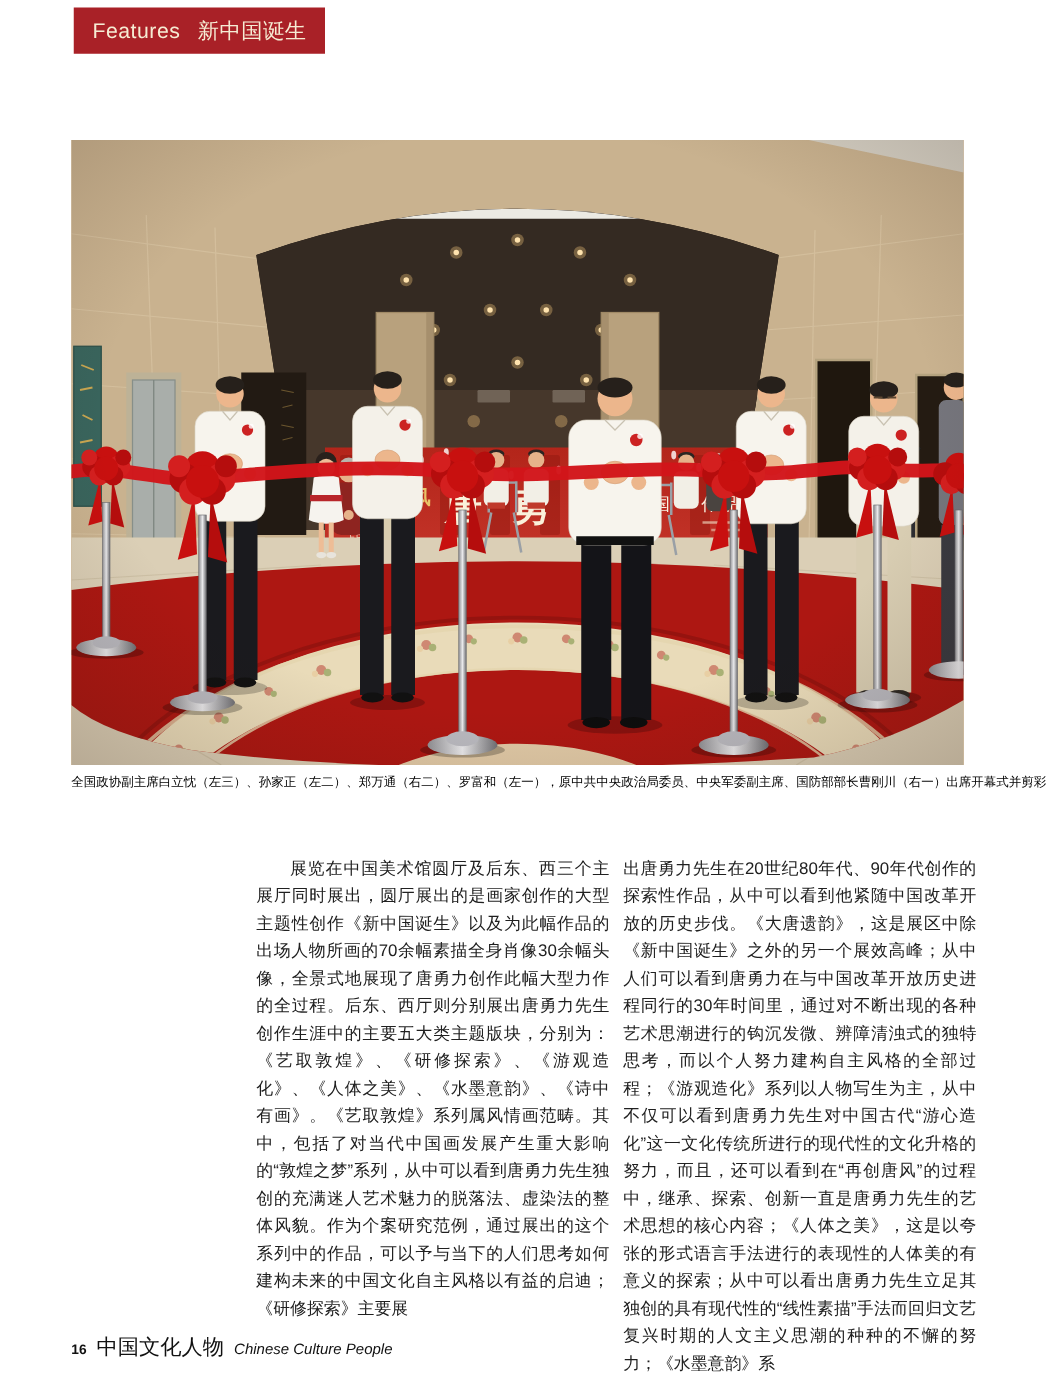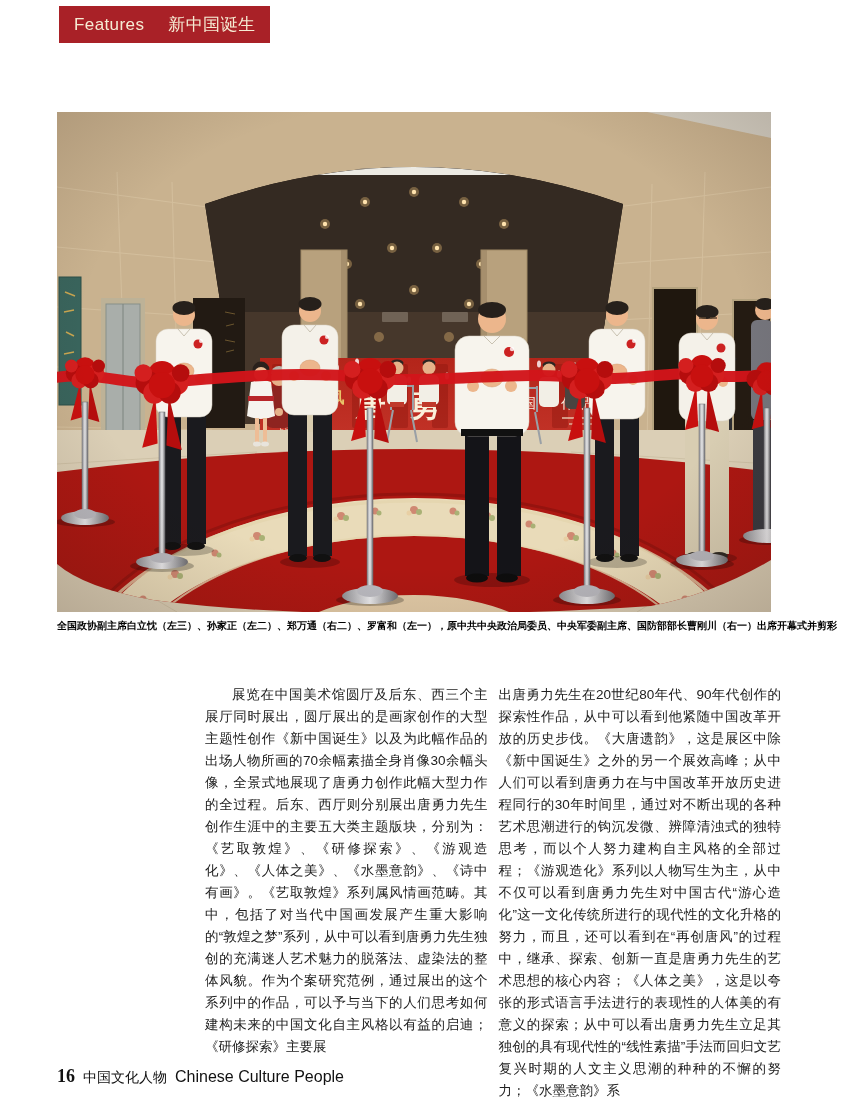--- a/index.html
+++ b/index.html
@@ -1,43 +1,43 @@
 <!DOCTYPE html>
 <html><head>
 <meta charset="utf-8">
 <style>
   html,body{margin:0;padding:0;background:#ffffff;}
   .page{position:relative;width:846px;height:1102px;background:#fff;overflow:hidden;
         font-family:"Liberation Sans","DejaVu Sans",sans-serif;}
 
   
   .badge{position:absolute;left:59px;top:6px;height:37px;padding:0 15px;
-         background:#a92127;color:#f6ecd4;display:inline-flex;align-items:center;gap:24px;
+         background:#a92127;color:#f6ecd4;display:inline-flex;align-items:center;gap:14px;
          font-size:17px;letter-spacing:.4px;}
 
   
   .photo{position:absolute;left:57px;top:112px;width:714px;height:500px;margin:0;
          background:#c9b28f;overflow:hidden;}
   .photo svg{display:block;}
 
   
-  .caption{position:absolute;left:57px;top:619px;width:732px;font-size:10px;font-weight:bold;
+  .caption{position:absolute;left:57px;top:619px;width:732px;font-size:10px;font-weight:normal;
            color:#000;white-space:nowrap;letter-spacing:0;}
 
   
   .article{position:absolute;left:205px;top:684px;width:576px;display:flex;gap:11px;}
   .col{width:283px;font-size:13.5px;line-height:22px;color:#202020;text-align:justify;}
   .col p{margin:0;}
   .col p.indent{text-indent:2em;}
 
   
   .footer{position:absolute;left:57px;top:1066px;display:flex;align-items:baseline;gap:8px;color:#111;}
-  .footer .pnum{font-weight:bold;font-size:18px;font-family:Liberation Serif, serif;}
-  .footer .mzh{font-size:14px;}
-  .footer .men{font-size:16px;}
+  .footer .pnum{font-weight:bold;font-size:11px;}
+  .footer .mzh{font-size:17px;}
+  .footer .men{font-size:12px;font-style:italic;}
 </style>
 </head>
 <body>
 
 <div class="page">
 
   <div class="badge">
     <span>Features</span>
     <span>新中国诞生</span>
   </div>

